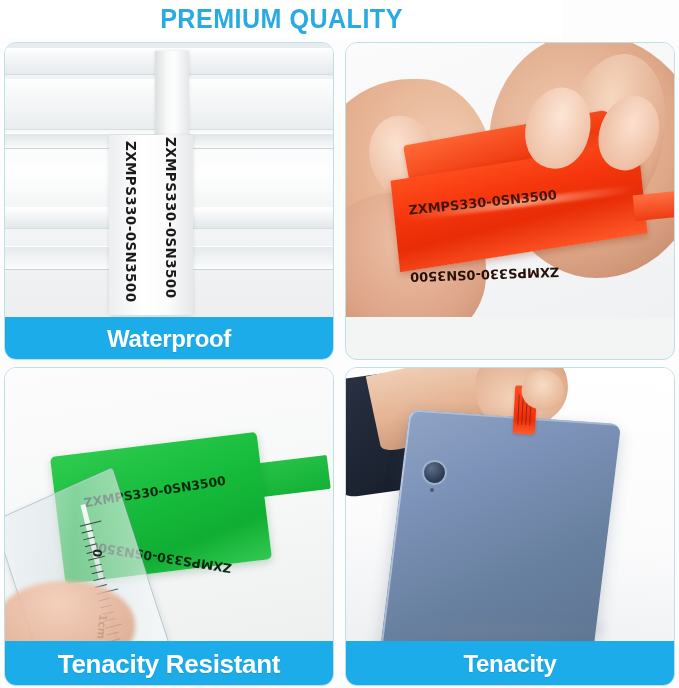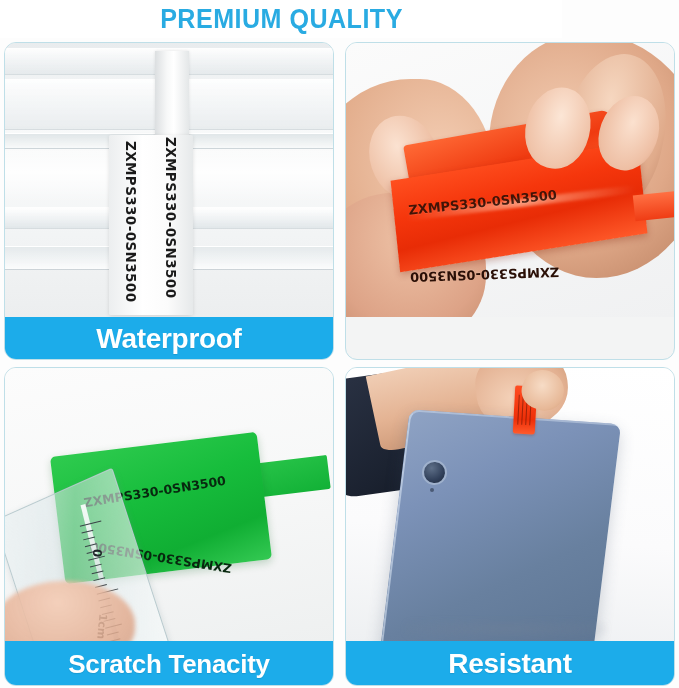--- a/index.html
+++ b/index.html
@@ -75,21 +75,21 @@
     border-radius: 0 0 13px 13px;
     display: flex;
     align-items: center;
     justify-content: center;
   }
   .card.bl .caption, .card.br .caption { height: 46px; }
   .caption-text {
     color: #ffffff;
     font-family: "Liberation Sans", sans-serif;
     font-weight: bold;
-    font-size: 28px;
+    font-size: 24px;
     letter-spacing: -0.3px;
     white-space: nowrap;
     text-shadow: 0 1px 1px rgba(0,0,0,0.10);
   }
   .caption-text.small { font-size: 26px; }
 
   
   .wp-bg {
     position: absolute; inset: 0;
     background:
@@ -470,21 +470,21 @@
         <div class="sr-tick" style="top:107px;width:17px"></div>
         <div class="sr-tick" style="top:114px;width:12px"></div>
         <div class="sr-tick" style="top:121px;width:12px"></div>
 
       </div>
       <div class="sr-num sr-num-0">0</div>
       <div class="sr-num sr-num-1">1cm</div>
       <div class="sr-finger"></div>
     </div>
     <div class="caption">
-      <span class="caption-text small">Scratch Tenacity</span>
+      <span class="caption-text small">Tenacity Resistant</span>
     </div>
   </div>
 
   <div class="card br">
     <div class="photo">
       <div class="tn-bg"></div>
       <div class="tn-sleeve"></div>
       <div class="tn-arm"></div>
       <div class="tn-hand"></div>
       <div class="tn-tablet"></div>
@@ -495,17 +495,17 @@
       <div class="tn-tag-lines">
         <div class="tn-tag-line" style="left:1px"></div>
         <div class="tn-tag-line" style="left:5px"></div>
         <div class="tn-tag-line" style="left:9px"></div>
         <div class="tn-tag-line" style="left:13px"></div>
       </div>
       <div class="tn-thumb"></div>
       <div class="tn-shadow"></div>
     </div>
     <div class="caption">
-      <span class="caption-text">Resistant</span>
+      <span class="caption-text">Tenacity</span>
     </div>
   </div>
 
 </div>
 
 </body></html>

